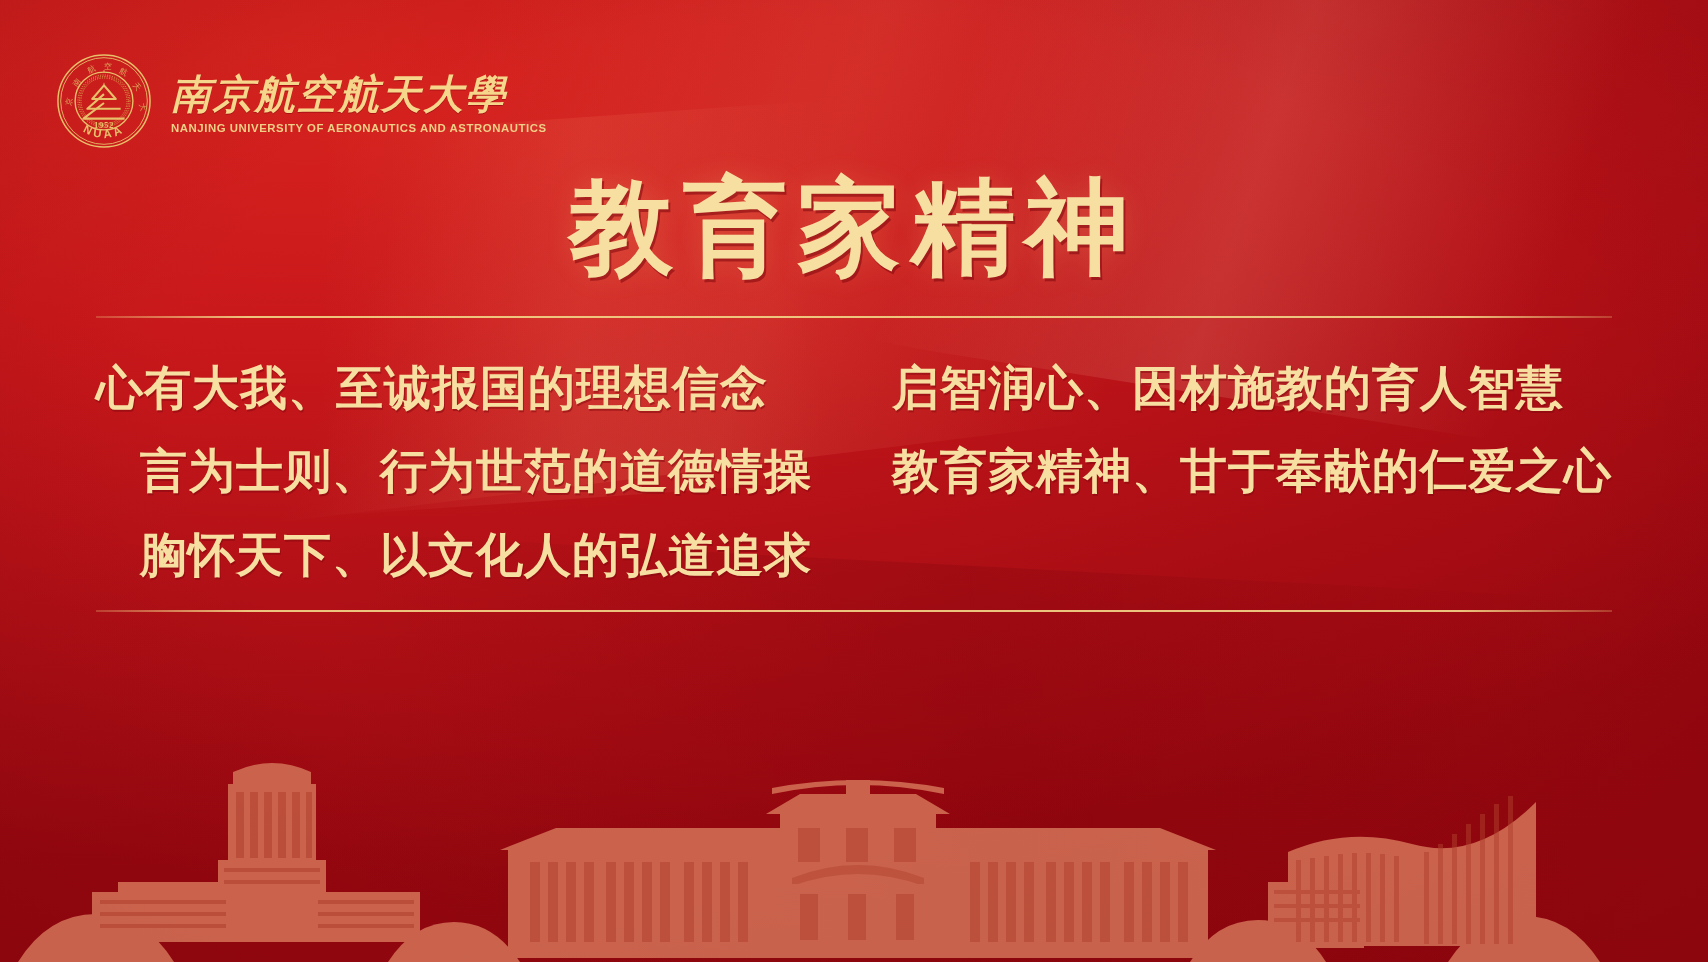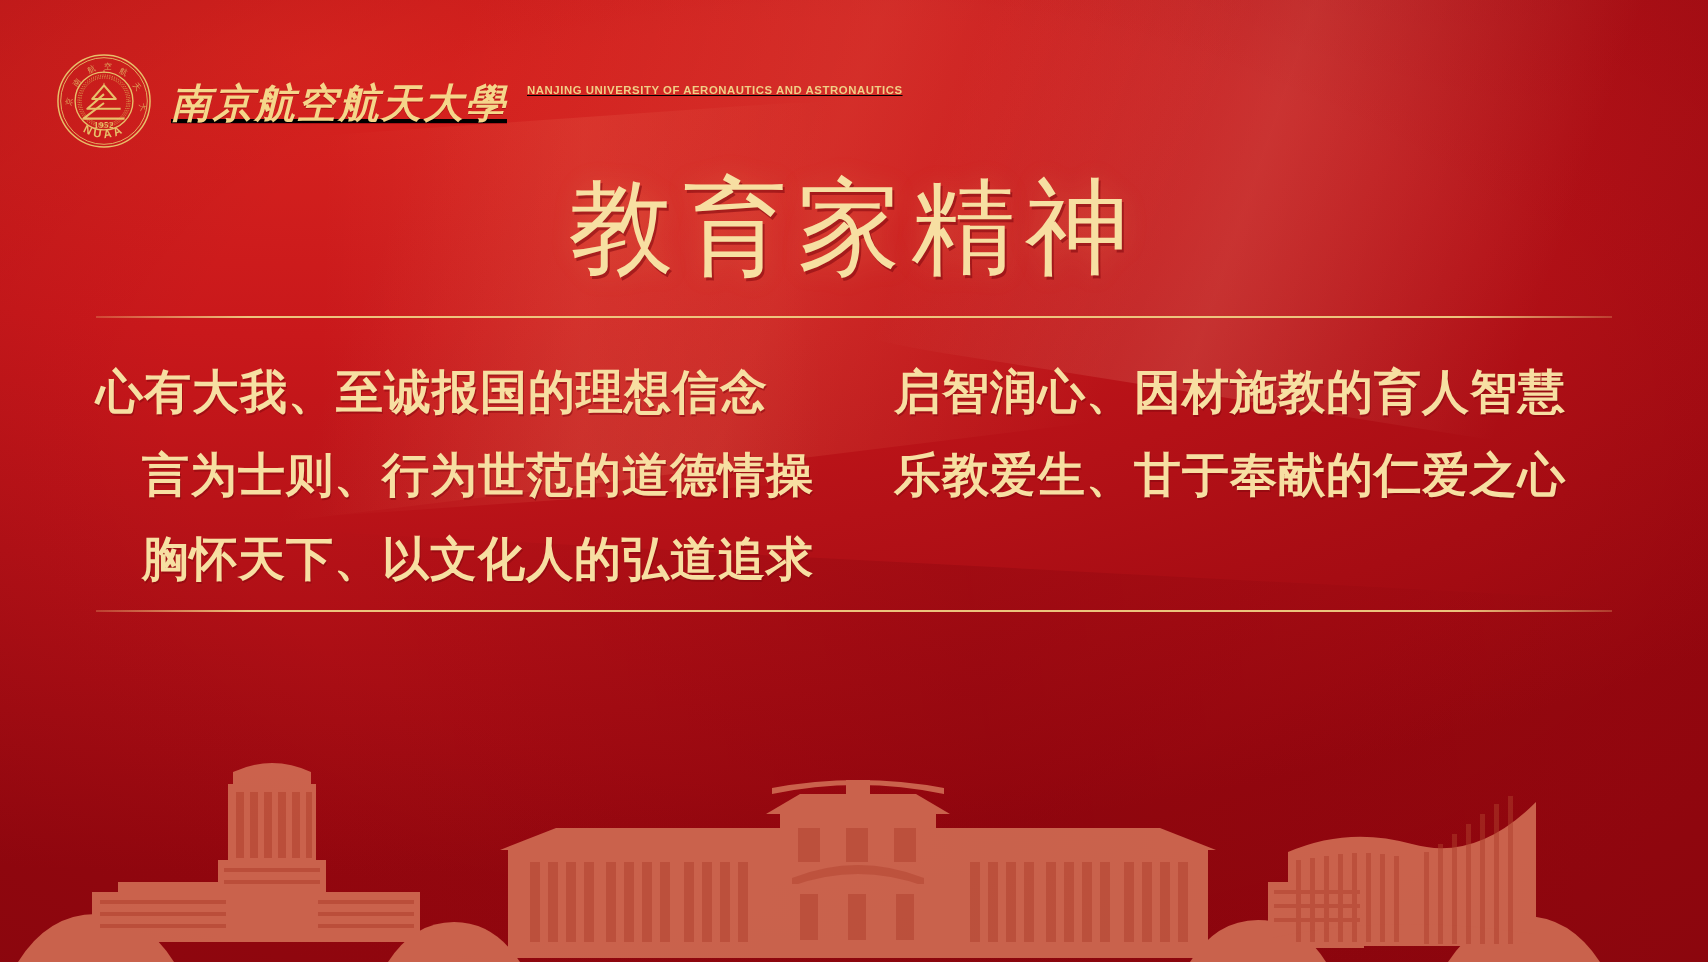--- a/index.html
+++ b/index.html
@@ -44,21 +44,21 @@
     background:radial-gradient(ellipse 95% 95% at 50% 42%, rgba(0,0,0,0) 42%, rgba(90,0,8,0.30) 100%);
     pointer-events:none;
   }
 
   
   .brand{
     position:absolute; left:55px; top:52px;
     display:flex; align-items:center; gap:18px;
   }
   .emblem{width:98px;height:98px;display:block;}
-  .brand-text{display:flex;flex-direction:row;gap:20px;padding-top:6px;text-decoration:underline;}
+  .brand-text{display:flex;flex-direction:column;gap:7px;padding-top:6px;}
   .brand-cn{
     font-family:"Liberation Serif","DejaVu Serif",serif;
     font-size:40px;
     font-weight:700;
     letter-spacing:2px;
     color:#f5d68a;
     line-height:1;
     font-style:italic;
     text-shadow:0 1px 0 rgba(120,0,10,.45);
     white-space:nowrap;
@@ -73,21 +73,21 @@
     transform-origin:left center;
   }
 
   
   .title{
     position:absolute;
     left:0; right:0; top:168px;
     text-align:center;
     font-family:"Liberation Serif","DejaVu Serif",serif;
     font-size:104px;
-    font-weight:400;
+    font-weight:700;
     letter-spacing:10px;
     color:#f7dfa2;
     text-shadow:
       2px 3px 0 rgba(128,8,14,.55),
       0 0 26px rgba(255,200,120,.18);
     line-height:1.15;
   }
 
   
   .rule{
@@ -104,21 +104,21 @@
     position:absolute;
     left:96px; right:96px;
     top:350px; height:250px;
     display:grid;
     grid-template-columns:1fr 1fr;
     grid-template-rows:repeat(3, 1fr);
     column-gap:80px;
     align-items:center;
   }
   .slogan{
-    font-family:Liberation Sans, sans-serif;
+    font-family:Liberation Mono, monospace;
     font-size:47px;
     font-weight:700;
     color:#f7dfa2;
     letter-spacing:1px;
     white-space:nowrap;
     text-shadow:1px 2px 0 rgba(128,8,14,.5);
     line-height:1;
   }
   .cell-l{justify-self:start;}
   .cell-r{justify-self:end;}
@@ -200,21 +200,21 @@
 
   <div class="title">教育家精神</div>
 
   <div class="rule rule-top"></div>
   <div class="rule rule-bottom"></div>
 
   <div class="slogans">
     <div class="slogan cell-l">心有大我、至诚报国的理想信念</div>
     <div class="slogan cell-l">启智润心、因材施教的育人智慧</div>
     <div class="slogan cell-r">言为士则、行为世范的道德情操</div>
-    <div class="slogan cell-l">乐教爱生、甘于奉献的仁爱之心</div>
+    <div class="slogan cell-l">教育家精神、甘于奉献的仁爱之心</div>
     <div class="slogan cell-r">胸怀天下、以文化人的弘道追求</div>
   </div>
 
   <div class="skyline">
     <svg viewBox="0 0 1708 230" preserveAspectRatio="xMidYEnd meet" aria-hidden="true">
       <g fill="#cf6a52" opacity="0.92">
 
         <path d="M18 230 q30 -48 78 -48 q48 0 78 48 Z"></path>
         <path d="M388 230 q26 -40 66 -40 q40 0 66 40 Z"></path>
         <path d="M1190 230 q26 -42 68 -42 q42 0 68 42 Z"></path>

